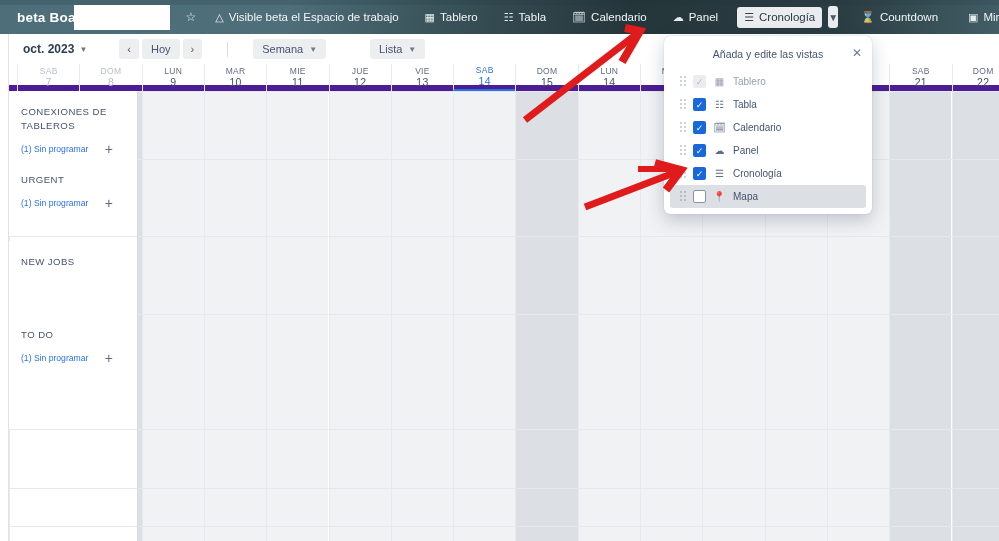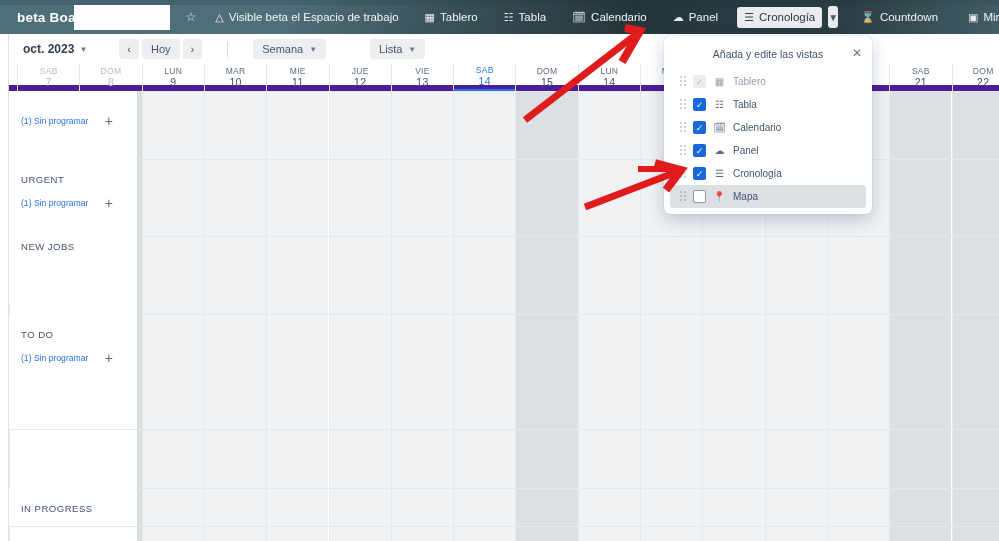--- a/index.html
+++ b/index.html
@@ -348,50 +348,48 @@
         <div class="col-bg weekday" style="left: 631px; width: 62.3px;"></div>
         <div class="col-bg weekday" style="left: 693.3px; width: 62.3px;"></div>
         <div class="col-bg weekday" style="left: 755.6px; width: 62.3px;"></div>
         <div class="col-bg weekday" style="left: 817.9px; width: 62.3px;"></div>
         <div class="col-bg weekend" style="left: 880.2px; width: 62.3px;"></div>
         <div class="col-bg weekend" style="left: 942.5px; width: 62.3px;"></div>
         <div class="col-bg lane" style="left: 0px; width: 128px;"></div>
         <div class="lane-divider-v"></div>
         <div class="row-line" style="top: 0px;"></div>
         <div class="lane-label" style="top: 0px; height: 68px;">
+          <div class="lane-title">CONEXIONES DE TABLEROS</div>
           <div class="lane-sub">
             <span class="txt">(1) Sin programar</span>
             <span class="plus">+</span>
           </div>
         </div>
         <div class="row-line" style="top: 68px;"></div>
         <div class="lane-label" style="top: 68px; height: 77px;">
           <div class="lane-title">URGENT</div>
           <div class="lane-sub">
             <span class="txt">(1) Sin programar</span>
             <span class="plus">+</span>
           </div>
         </div>
         <div class="row-line" style="top: 145px;"></div>
-        <div class="lane-label" style="top: 135px; height: 78px;">
+        <div class="lane-label" style="top: 150px; height: 78px;">
           <div class="lane-title">NEW JOBS</div>
         </div>
         <div class="row-line" style="top: 223px;"></div>
         <div class="lane-label" style="top: 223px; height: 115px;">
           <div class="lane-title">TO DO</div>
           <div class="lane-sub">
             <span class="txt">(1) Sin programar</span>
             <span class="plus">+</span>
           </div>
         </div>
         <div class="row-line" style="top: 338px;"></div>
         <div class="row-line" style="top: 397px;"></div>
-        <div class="lane-label" style="top: 397px; height: 38px;">
-          <div class="lane-title">IN PROGRESS</div>
-        </div>
         <div class="row-line" style="top: 435px;"></div>
       </div>
 
   </div>
 
   <div class="popover">
     <div class="pop-head">
       <span>Añada y edite las vistas</span>
       <span class="pop-close">✕</span>
     </div>

